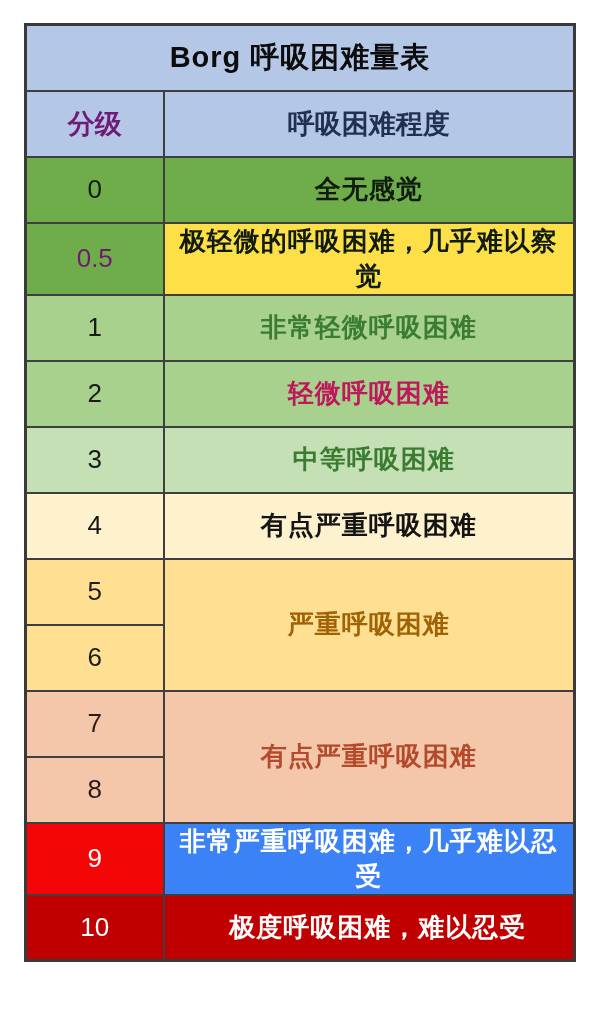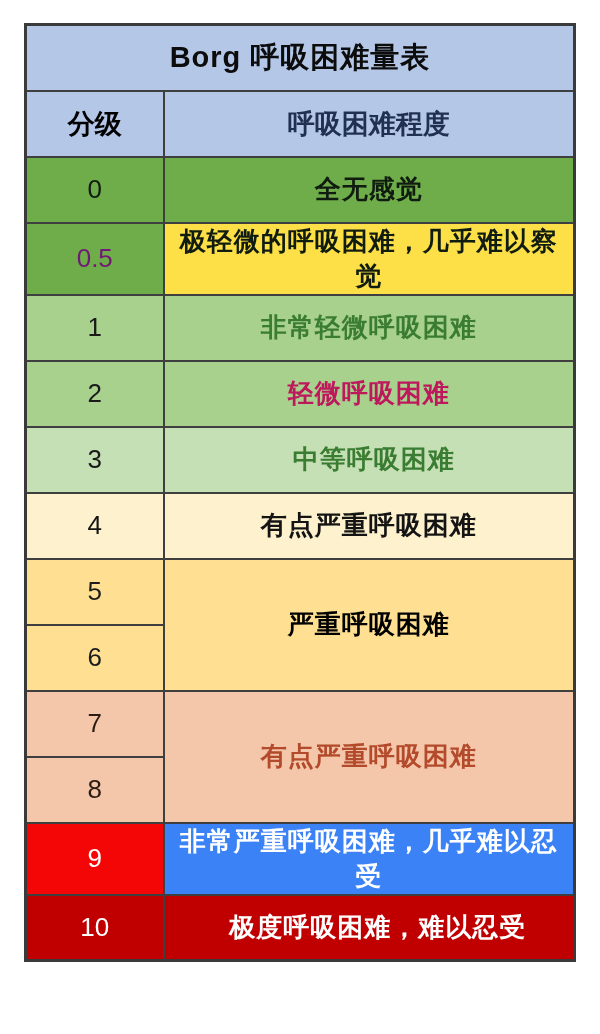--- a/index.html
+++ b/index.html
@@ -60,21 +60,21 @@
   <table class="borg">
     <colgroup>
       <col style="width:138px">
       <col>
     </colgroup>
     <thead>
       <tr>
         <th class="title-cell" colspan="2" style="background: rgb(180, 199, 231); color: rgb(12, 12, 12);">Borg 呼吸困难量表</th>
       </tr>
       <tr>
-        <th class="col-header" style="background: rgb(180, 199, 231); color: #000000; margin-top: 36px;">分级</th>
+        <th class="col-header" style="background: rgb(180, 199, 231); color: #701a75; margin-top: 36px;">分级</th>
         <th class="col-header" style="background: rgb(180, 199, 231); color: rgb(31, 48, 80);">呼吸困难程度</th>
       </tr>
     </thead>
     <tbody>
         <tr>
     <td class="grade-cell" style="background: rgb(111, 173, 74); color: rgb(16, 28, 16);">0</td>
     <td class="desc-cell" style="background: rgb(111, 173, 74); color: rgb(16, 28, 16);">全无感觉</td>
   </tr>
         <tr>
     <td class="grade-cell" style="background: rgb(111, 173, 74); color: #701a75;">0.5</td>
@@ -91,21 +91,21 @@
         <tr>
     <td class="grade-cell" style="background: rgb(197, 224, 180); color: rgb(26, 26, 26);">3</td>
     <td class="desc-cell" style="background: rgb(197, 224, 180); color: rgb(58, 124, 49); padding-left: 16px;">中等呼吸困难</td>
   </tr>
         <tr>
     <td class="grade-cell" style="background: rgb(253, 242, 205); color: rgb(20, 20, 20);">4</td>
     <td class="desc-cell" style="background: rgb(253, 242, 205); color: rgb(20, 20, 20);">有点严重呼吸困难</td>
   </tr>
         <tr>
     <td class="grade-cell" style="background: rgb(255, 224, 147); color: rgb(28, 28, 28);">5</td>
-    <td class="desc-cell" rowspan="2" style="background: rgb(255, 224, 147); color: #000000;">严重呼吸困难</td>
+    <td class="desc-cell" rowspan="2" style="background: rgb(255, 224, 147); color: #a16207;">严重呼吸困难</td>
   </tr>
         <tr>
     <td class="grade-cell" style="background: rgb(255, 224, 147); color: rgb(28, 28, 28);">6</td>
 
   </tr>
         <tr>
     <td class="grade-cell" style="background: rgb(244, 199, 170); color: rgb(43, 27, 18);">7</td>
     <td class="desc-cell" rowspan="2" style="background: rgb(244, 199, 170); color: rgb(179, 74, 43);">有点严重呼吸困难</td>
   </tr>
         <tr>

